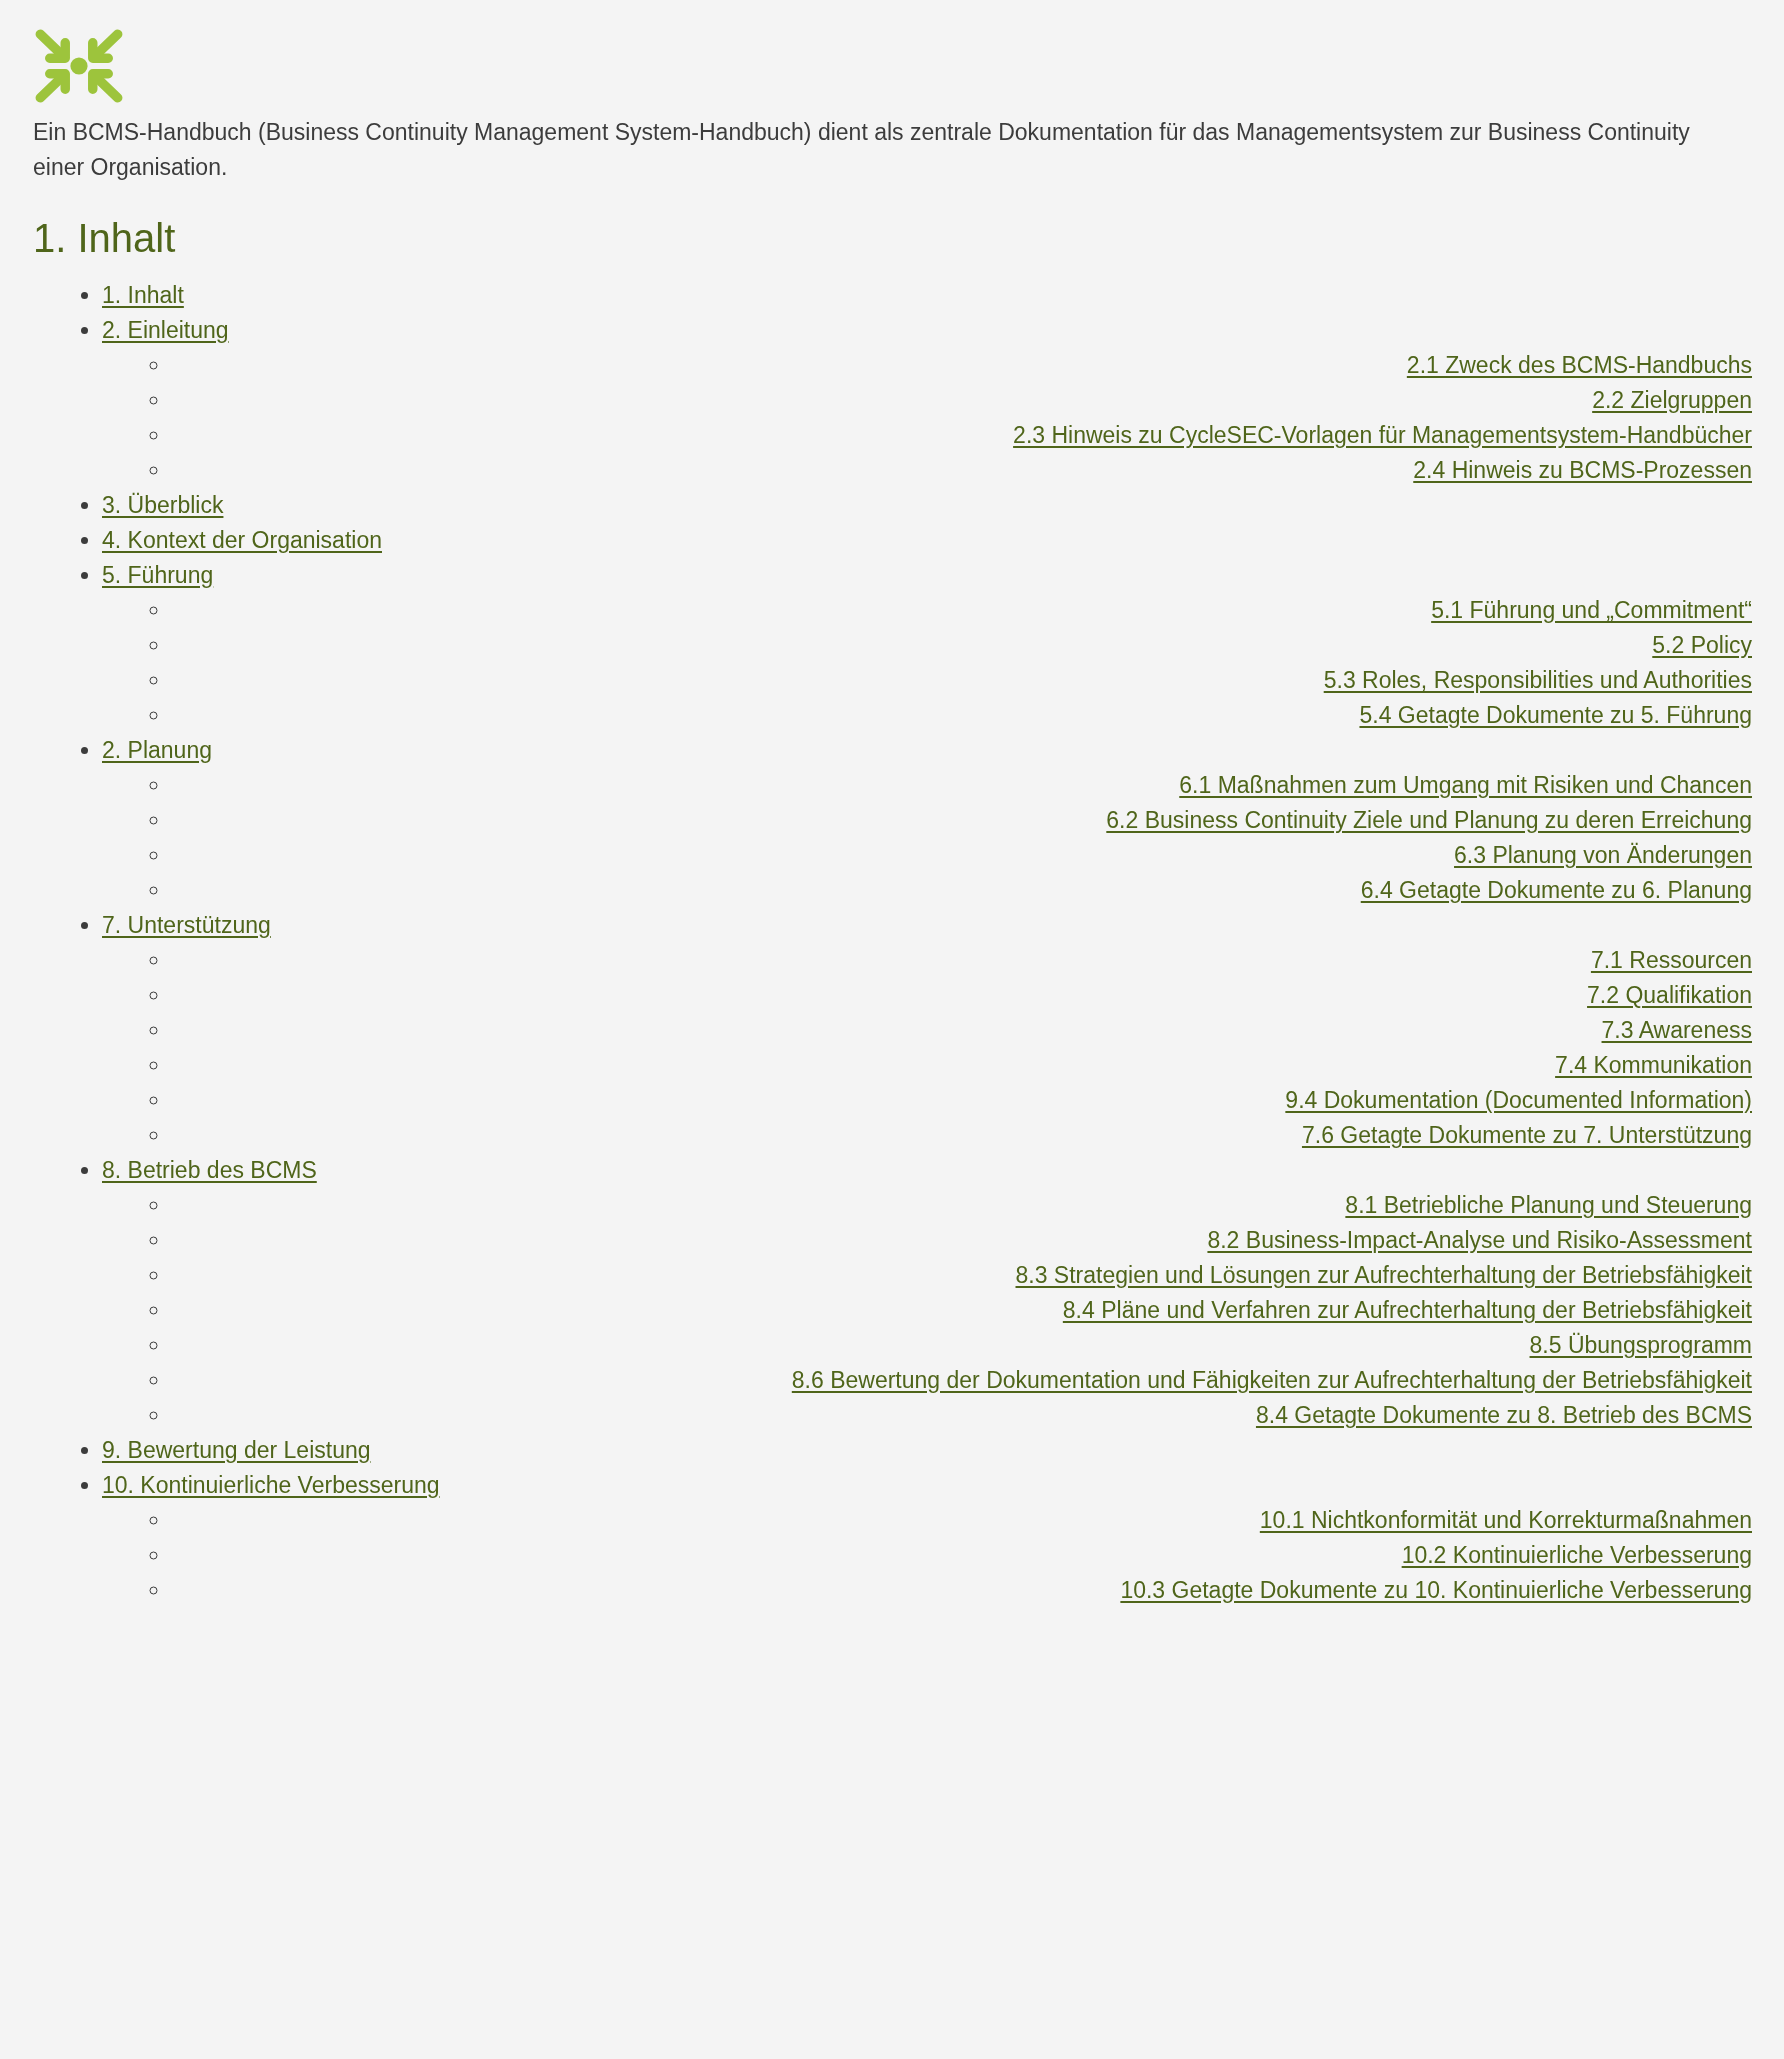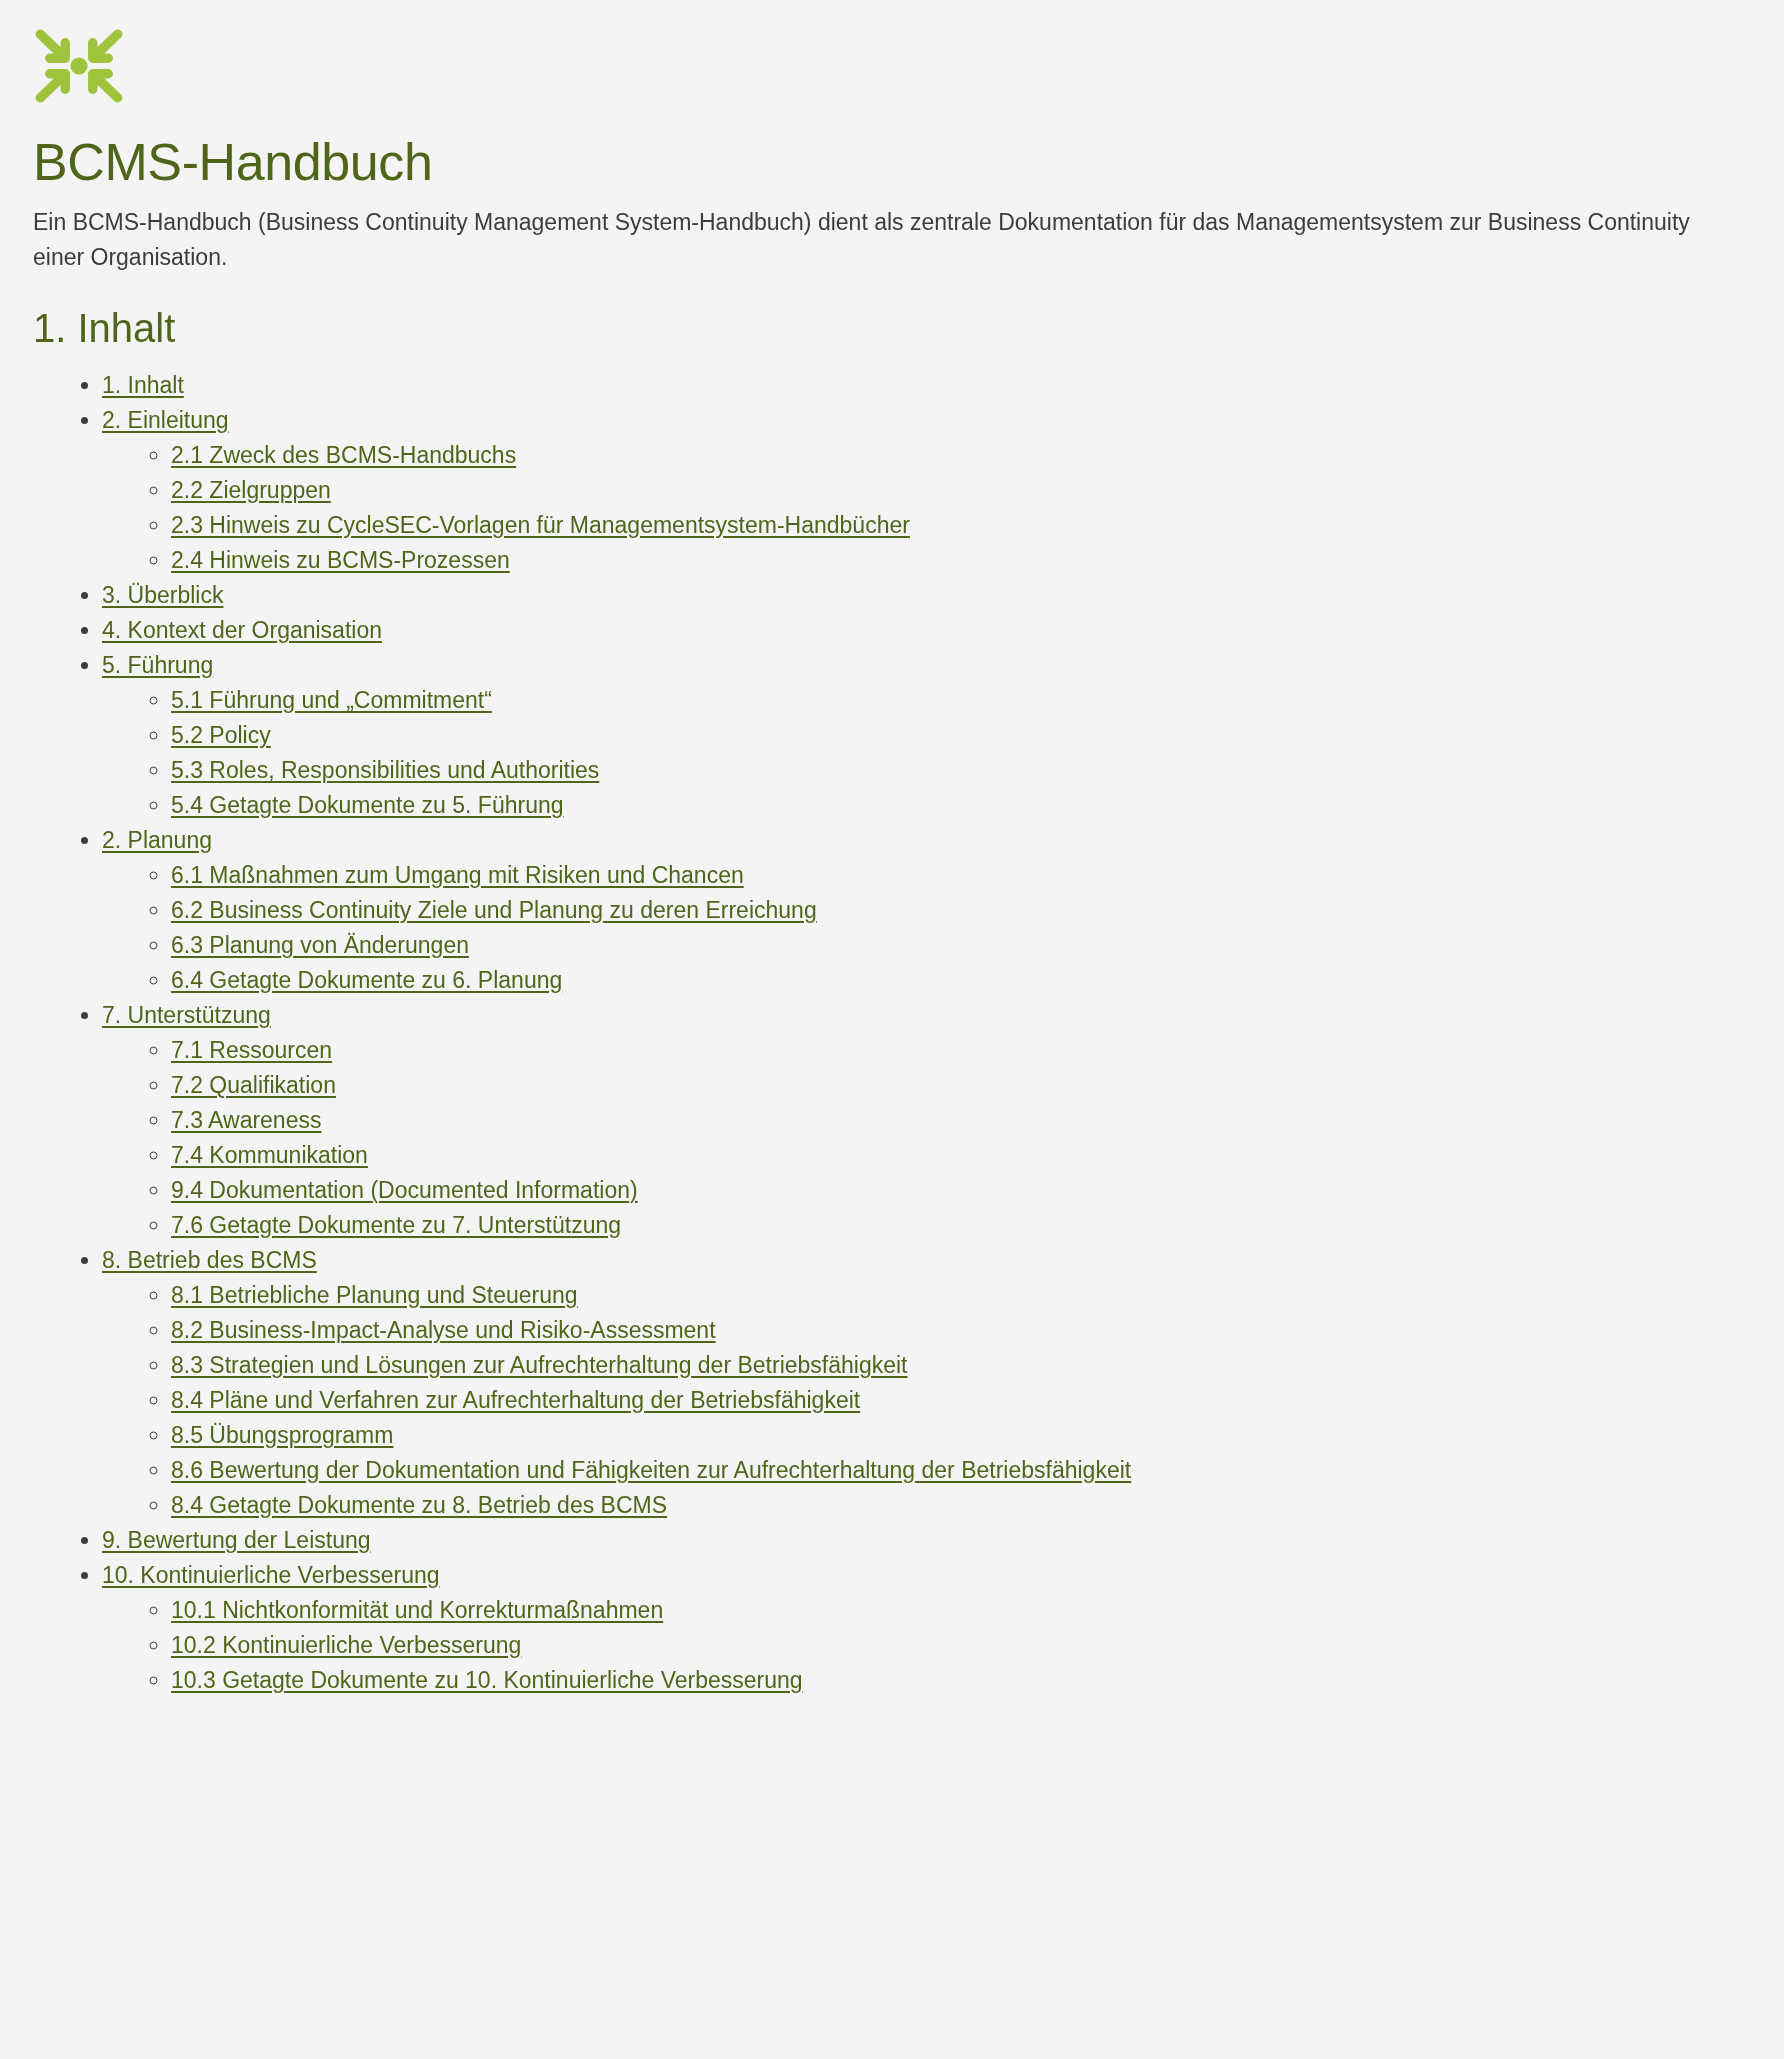--- a/index.html
+++ b/index.html
@@ -52,20 +52,21 @@
   }
   ul.toc > li {
     font-size: 23px;
     line-height: 35px;
     color: #3c3c3c;
   }
   ul.toc ul {
     margin: 0;
     padding: 0 0 0 69px;
     list-style: circle;
+    text-align: right;
   }
   ul.toc li::marker {
     color: #3c3c3c;
   }
   a.toc-link {
     color: #4f651a;
     text-decoration: underline;
     text-underline-offset: 2.6px;
     text-decoration-thickness: 1.7px;
   }
@@ -85,21 +86,20 @@
 
       <line x1="8" y1="80" x2="34" y2="55"></line>
       <polyline points="19,52 37,52 37,70"></polyline>
 
       <line x1="98" y1="80" x2="72" y2="55"></line>
       <polyline points="87,52 69,52 69,70"></polyline>
     </g>
     <circle cx="53" cy="43" r="10" fill="#9dc43c"></circle>
   </svg>
 
-  <h1 class="title">BCMS-Handbuch</h1>
   <p class="intro">Ein BCMS-Handbuch (Business Continuity Management System-Handbuch) dient als zentrale Dokumentation für das Managementsystem zur Business Continuity einer Organisation.</p>
 
   <h2 class="section-heading">1. Inhalt</h2>
 
   <ul class="toc">
     <li><a href="#" class="toc-link">1. Inhalt</a></li>
 
     <li><a href="#" class="toc-link">2. Einleitung</a>
       <ul>
         <li><a href="#" class="toc-link">2.1 Zweck des BCMS-Handbuchs</a></li>

